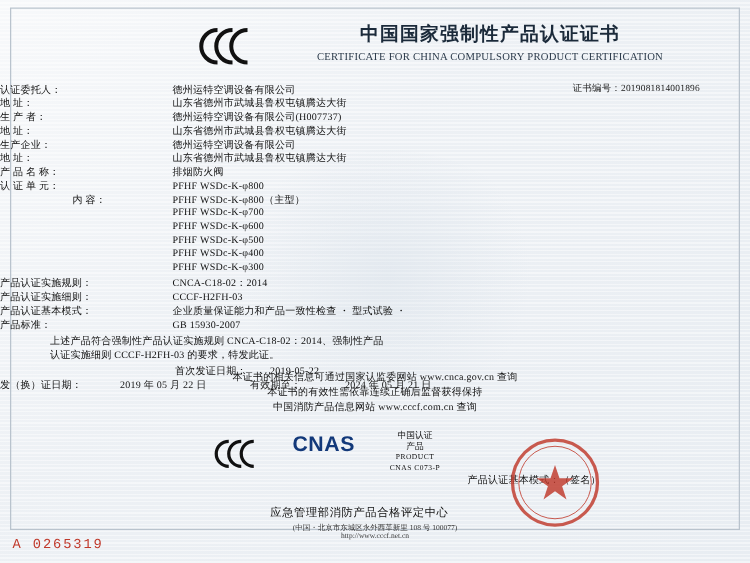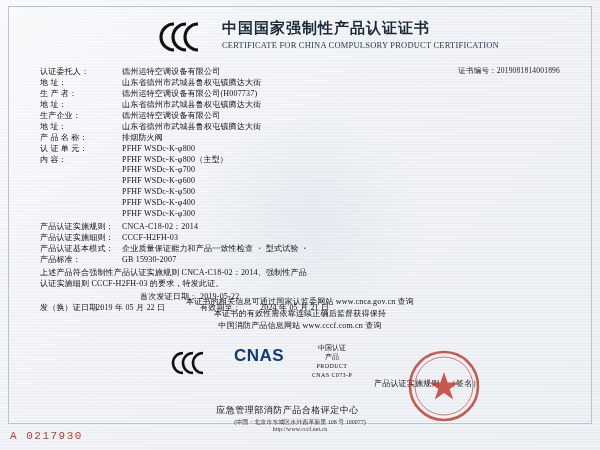--- a/index.html
+++ b/index.html
@@ -49,20 +49,21 @@
   .ccc-logo {
     position: absolute;
     left: 152px; top: 8px;
     width: 60px; height: 38px;
   }
   .ccc-logo svg { display:block; }
   .title-block {
     position: absolute;
     left: 222px; top: 8px;
     width: 340px;
+    text-align: center;
   }
   .title-cn {
     font-size: 15px;
     letter-spacing: 1px;
     color: #1b2a3a;
     font-weight: bold;
     line-height: 20px;
   }
   .title-en {
     font-size: 8.5px;
@@ -89,30 +90,30 @@
     display: flex;
     align-items: baseline;
     padding: 0 0 0 0;
     height: 11px;
     font-size: 8px;
     color: #1a1a1a;
     letter-spacing: 0.2px;
   }
   .lbl {
     width: 122px;
-    padding-left: 40px;
     box-sizing: border-box;
     text-align: left;
     white-space: nowrap;
     color: #111;
   }
   .val {
     flex: 1;
     white-space: nowrap;
     color: #111;
+    margin-left: 16px;
   }
 
   .blk {
     margin-top: 1px;
   }
   .note {
     font-size: 8px;
     color: #111;
     padding-left: 70px;
     line-height: 11px;
@@ -281,21 +282,21 @@
     <div class="row">
       <span class="lbl">产 品 名 称：</span>
       <span class="val">排烟防火阀</span>
     </div>
     <div class="row">
       <span class="lbl">认 证 单 元：</span>
       <span class="val">PFHF WSDc-K-φ800</span>
     </div>
 
     <div class="row">
-      <span class="lbl" style="">内  容：</span>
+      <span class="lbl" style="padding-left:58px;">内  容：</span>
       <span class="val">PFHF WSDc-K-φ800（主型）</span>
     </div>
     <div class="row">
       <span class="lbl"></span>
       <span class="val">PFHF WSDc-K-φ700</span>
     </div>
     <div class="row">
       <span class="lbl"></span>
       <span class="val">PFHF WSDc-K-φ600</span>
     </div>
@@ -367,29 +368,29 @@
       <div class="cnas-word">CNAS</div>
     </div>
 
     <div class="cnblock">
       <div>中国认证</div>
       <div>产品</div>
       <div class="en">PRODUCT</div>
       <div class="en">CNAS C073-P</div>
     </div>
 
-    <div class="sigline">产品认证实施规则：（签名）</div>
+    <div class="sigline">产品认证基本模式：（签名）</div>
 
     <div class="redstamp">
       <svg viewBox="0 0 80 80" width="80" height="80">
         <circle cx="40" cy="40" r="34" fill="none" stroke="#c0392b" stroke-width="2.6"></circle>
         <circle cx="40" cy="40" r="29" fill="none" stroke="#c0392b" stroke-width="0.8"></circle>
         <polygon points="40,26 43.6,36.5 54.8,36.5 45.7,43 49.2,53.6 40,47 30.8,53.6 34.3,43 25.2,36.5 36.4,36.5" fill="#c0392b"></polygon>
         <path id="sealarc" d="M14,40 a26,26 0 0,1 52,0" fill="none" stroke="none"></path>
       </svg>
     </div>
   </div>
 
   <div class="org">应急管理部消防产品合格评定中心</div>
   <div class="addr">(中国・北京市东城区永外西革新里 108 号    100077)</div>
   <div class="weburl">http://www.cccf.net.cn</div>
-  <div class="serial">A 0217930</div>
+  <div class="serial">A 0265319</div>
 </div>
 
 </body></html>

